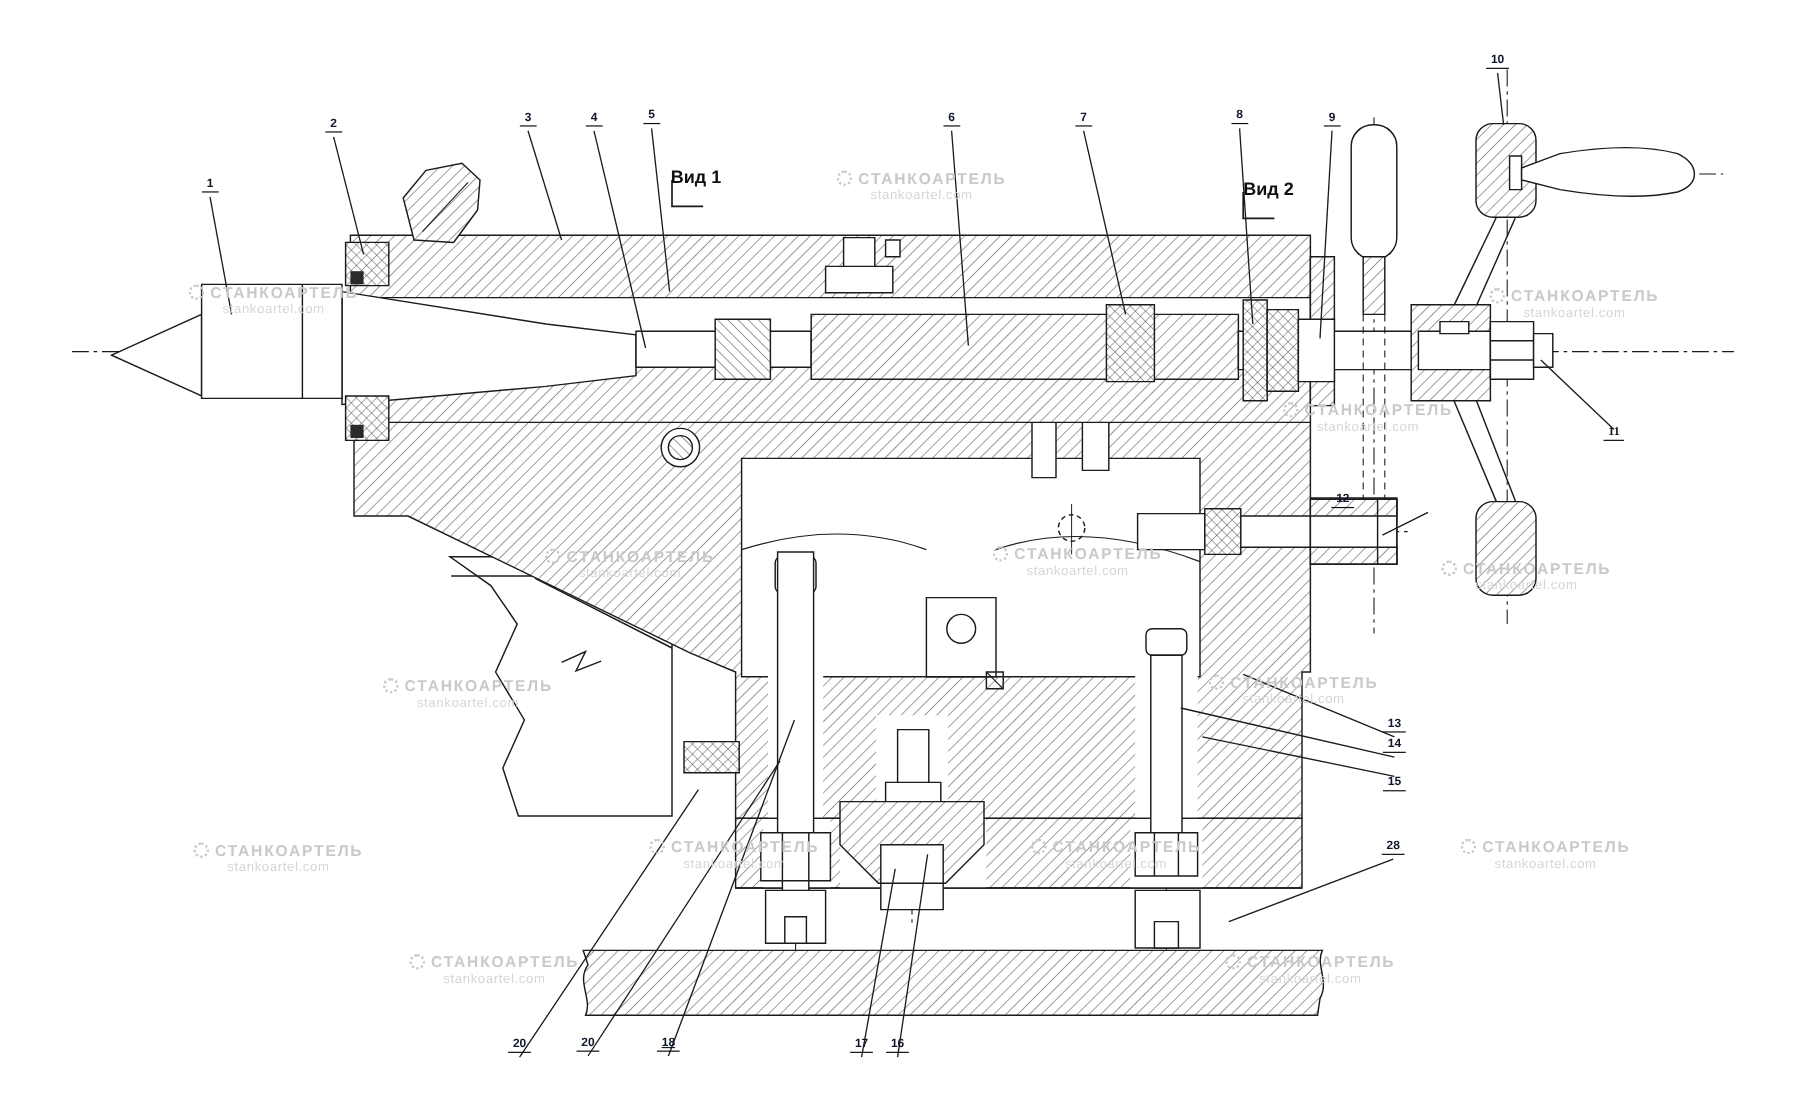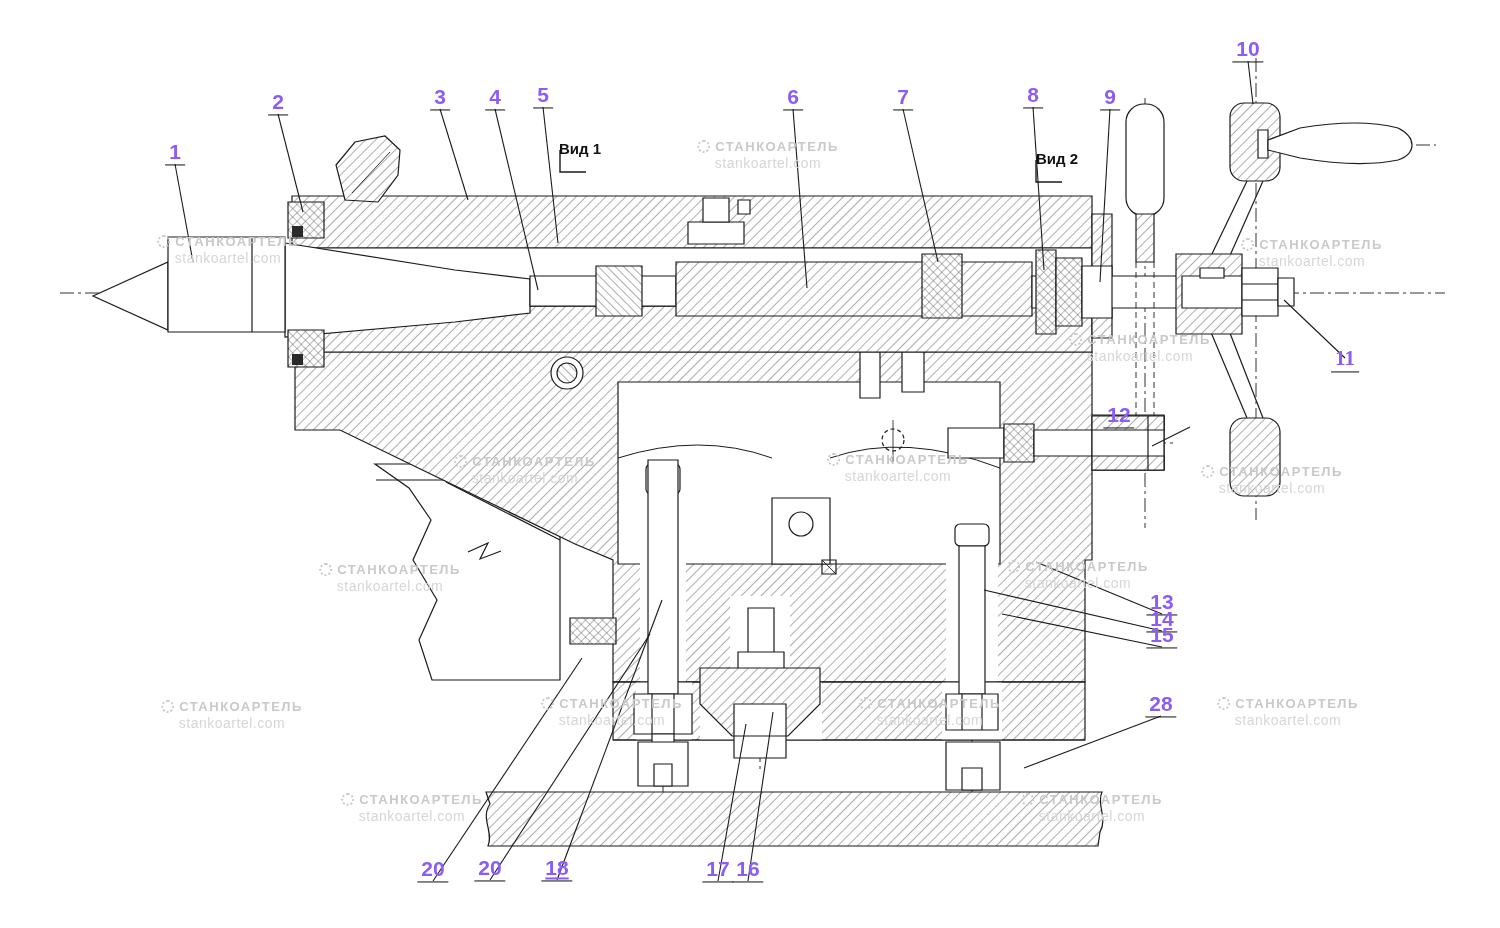--- a/index.html
+++ b/index.html
@@ -4,37 +4,37 @@
 <style>
   * { margin:0; padding:0; box-sizing:border-box; }
   html,body { background:#ffffff; font-family:"Liberation Sans", sans-serif; }
   #stage { position:relative; width:1500px; height:928px; background:#fff; overflow:hidden; }
   #drawing { position:absolute; left:0; top:0; width:1500px; height:928px; }
   #drawing line, #drawing path, #drawing rect, #drawing polygon, #drawing circle, #drawing polyline {
     vector-effect:non-scaling-stroke;
   }
   .callout {
     position:absolute; transform:translate(-50%,-58%);
-    font-size:21px; font-weight:bold; color:#8b5cf6;
+    font-size:10px; font-weight:bold; color:#0f172a;
     padding:0 4px 1px 4px; border-bottom:1.5px solid #111;
     line-height:1.1; white-space:nowrap;text-align:right;
   }
   .view-label {
     position:absolute; transform:translate(-50%,-50%);
     font-size:15px; font-weight:bold; color:#111; white-space:nowrap;
   }
   .wm {
     position:absolute; transform:translate(-50%,-50%);
     text-align:center; color:#c9c9c9; pointer-events:none; user-select:none;
   }
   .wm .brand { display:flex; align-items:center; justify-content:center; gap:5px;
     font-size:13px; font-weight:bold; letter-spacing:1.5px; white-space:nowrap; }
   .wm .gear { width:13px; height:13px; border:2px dotted #c9c9c9; border-radius:50%;
     display:inline-block; flex:0 0 auto; }
-  .wm .site { font-size:14px; color:#d6d6d6; letter-spacing:.5px; margin-top:1px; }
+  .wm .site { font-size:11px; color:#d6d6d6; letter-spacing:.5px; margin-top:1px; }
 </style>
 </head>
 <body>
 
 <div id="stage">
 
   <svg id="drawing" viewBox="0 0 1500 928" xmlns="http://www.w3.org/2000/svg" fill="none" stroke="#1b1b1b" stroke-width="1.2">
     <defs>
       <pattern id="hA" width="7" height="7" patternUnits="userSpaceOnUse" patternTransform="rotate(45)">
         <rect width="7" height="7" fill="#ffffff" stroke="none"></rect>
@@ -254,21 +254,21 @@
       <div class="callout" style="left: 543px; top: 98px;">5</div>
       <div class="callout" style="left: 793px; top: 100px;">6</div>
       <div class="callout" style="left: 903px; top: 100px;">7</div>
       <div class="callout" style="left: 1033px; top: 98px;">8</div>
       <div class="callout" style="left: 1110px; top: 100px;">9</div>
       <div class="callout" style="left: 1248px; top: 52px;">10</div>
       <div class="callout" style="left: 1345px; top: 362px; font-family: Liberation Serif, serif;">11</div>
       <div class="callout" style="left: 1119px; top: 418px;">12</div>
       <div class="callout" style="left: 1162px; top: 605px;">13</div>
       <div class="callout" style="left: 1162px; top: 622px;">14</div>
-      <div class="callout" style="left: 1162px; top: 638px;">15</div>
+      <div class="callout" style="left: 1162px; top: 654px;">15</div>
       <div class="callout" style="left: 748px; top: 872px;">16</div>
       <div class="callout" style="left: 718px; top: 872px;">17</div>
       <div class="callout" style="left: 557px; top: 871px; text-decoration: underline;">18</div>
       <div class="callout" style="left: 490px; top: 871px;">20</div>
       <div class="callout" style="left: 433px; top: 872px;">20</div>
       <div class="callout" style="left: 1161px; top: 707px;">28</div>
       <div class="view-label" style="left: 580px; top: 148px;">Вид 1</div>
       <div class="view-label" style="left: 1057px; top: 158px;">Вид 2</div>
     </div>
   <div id="wm-layer">

